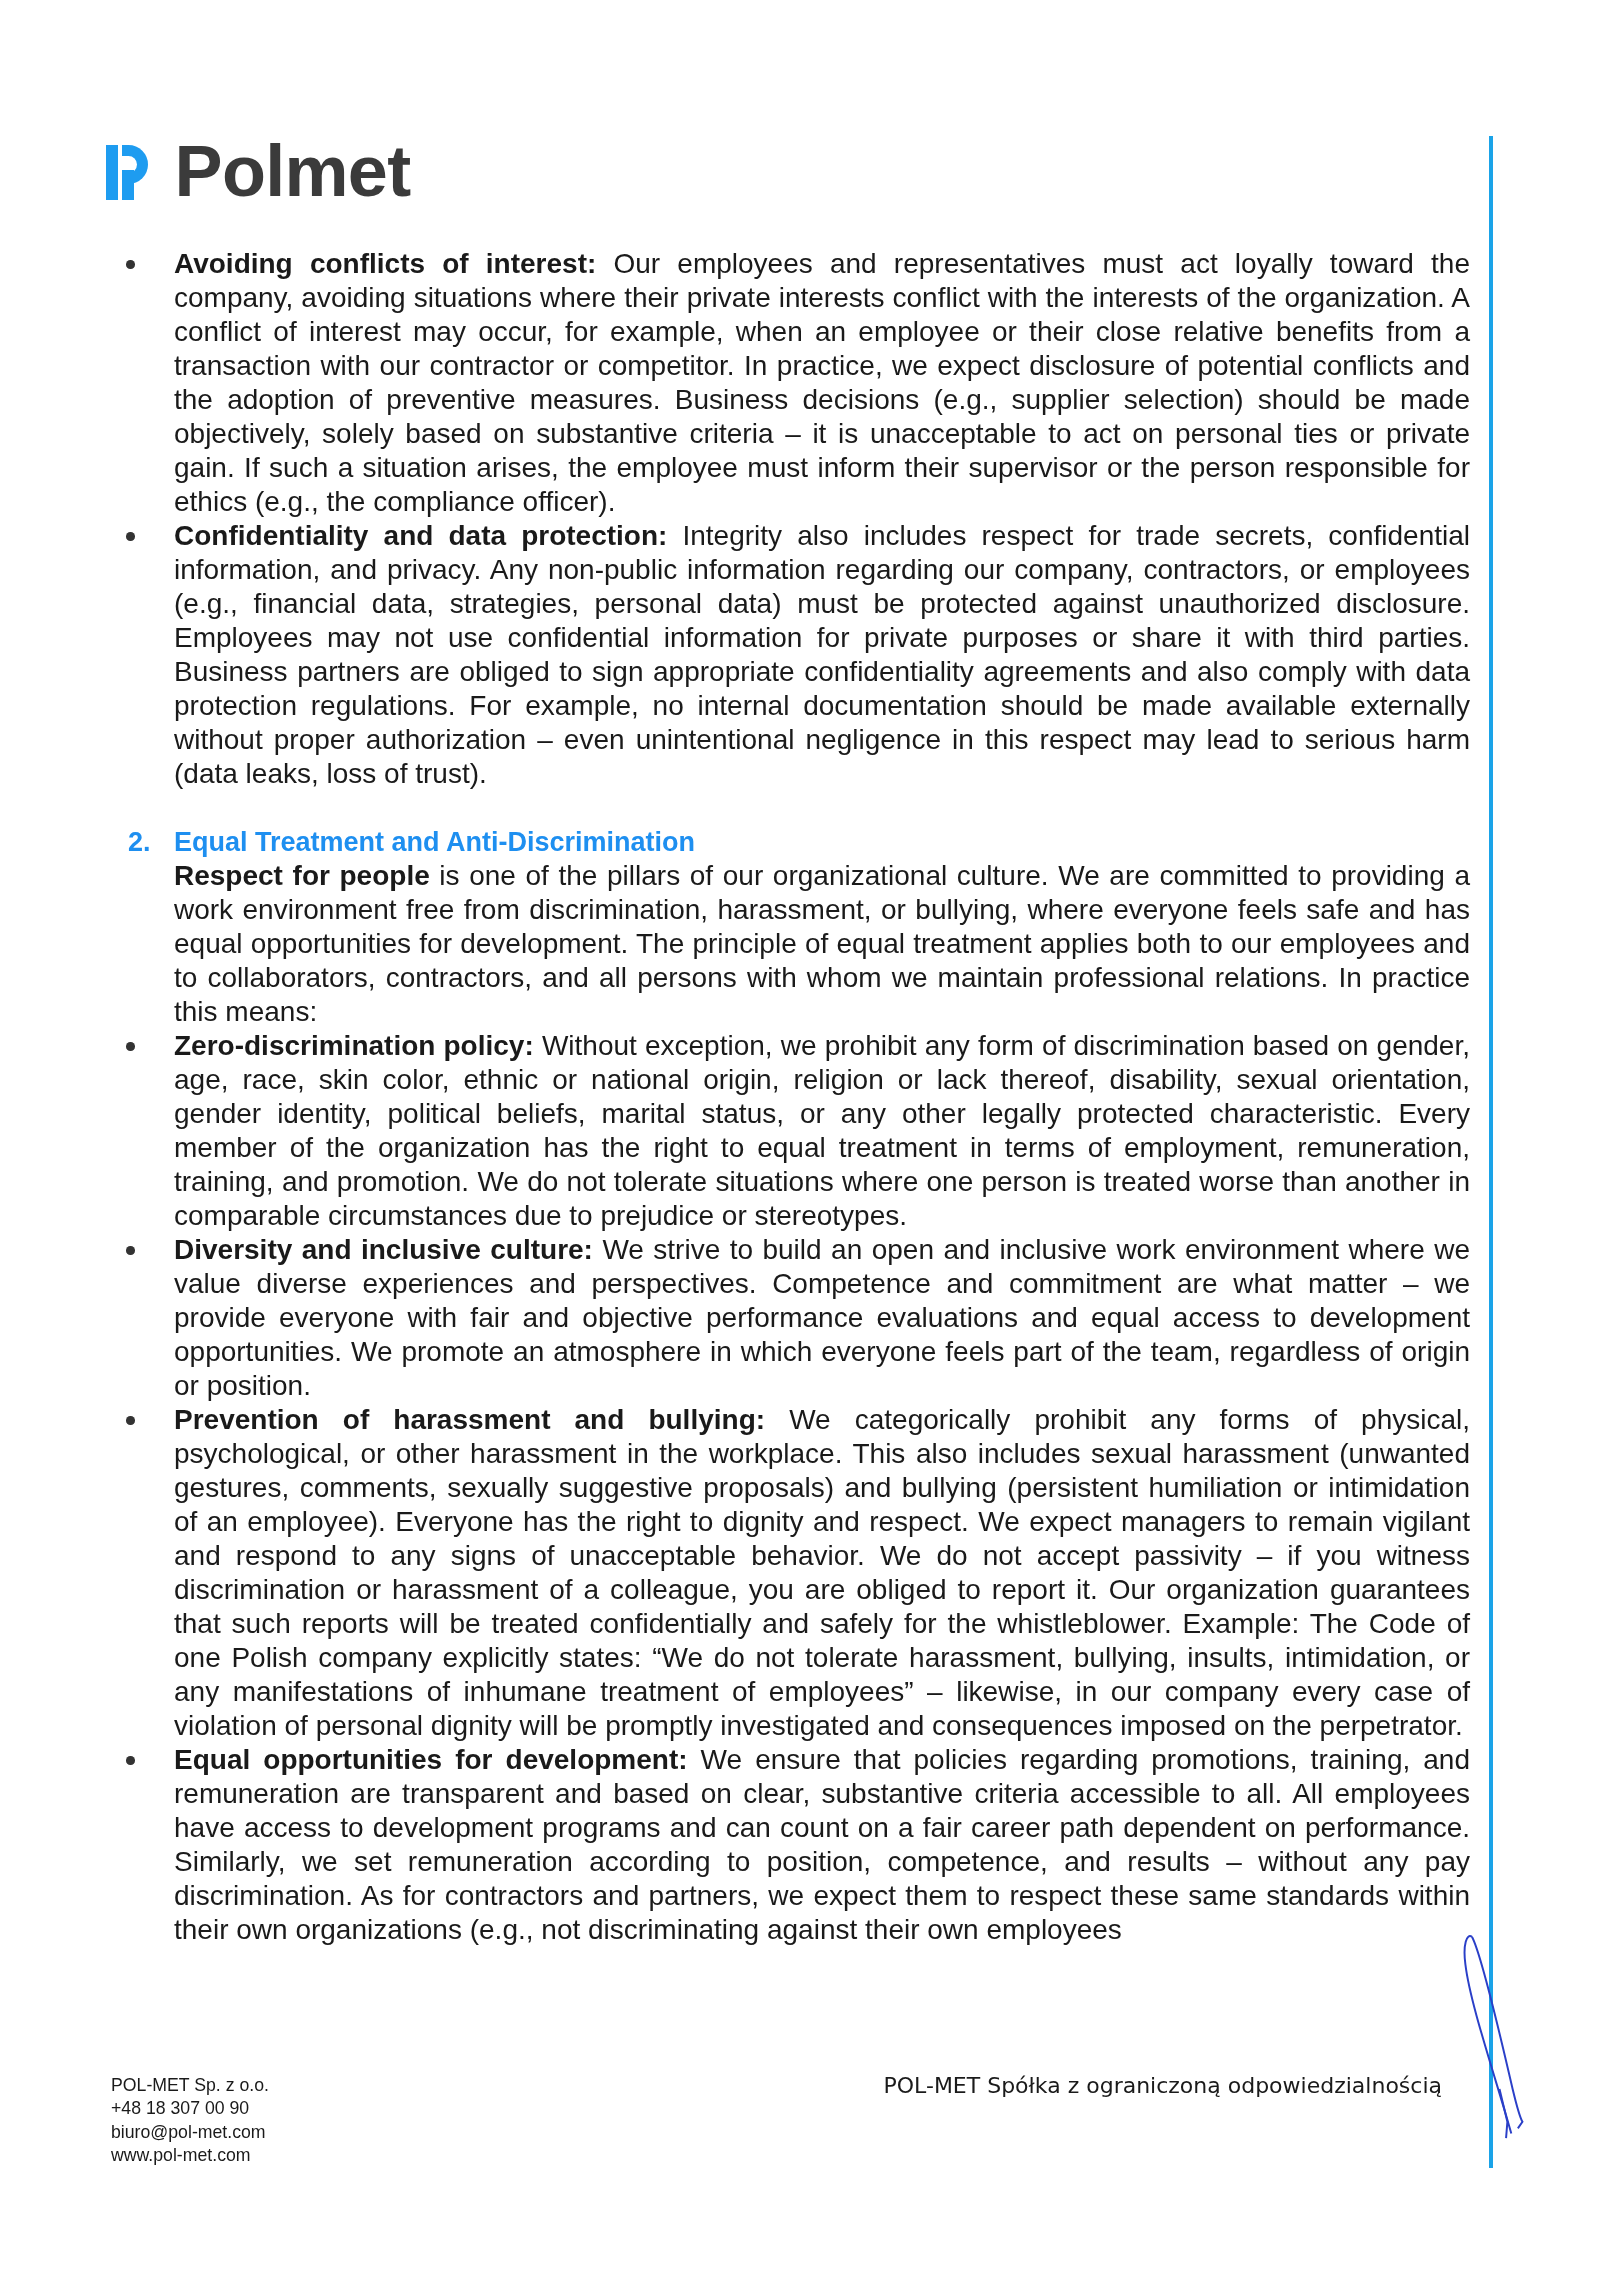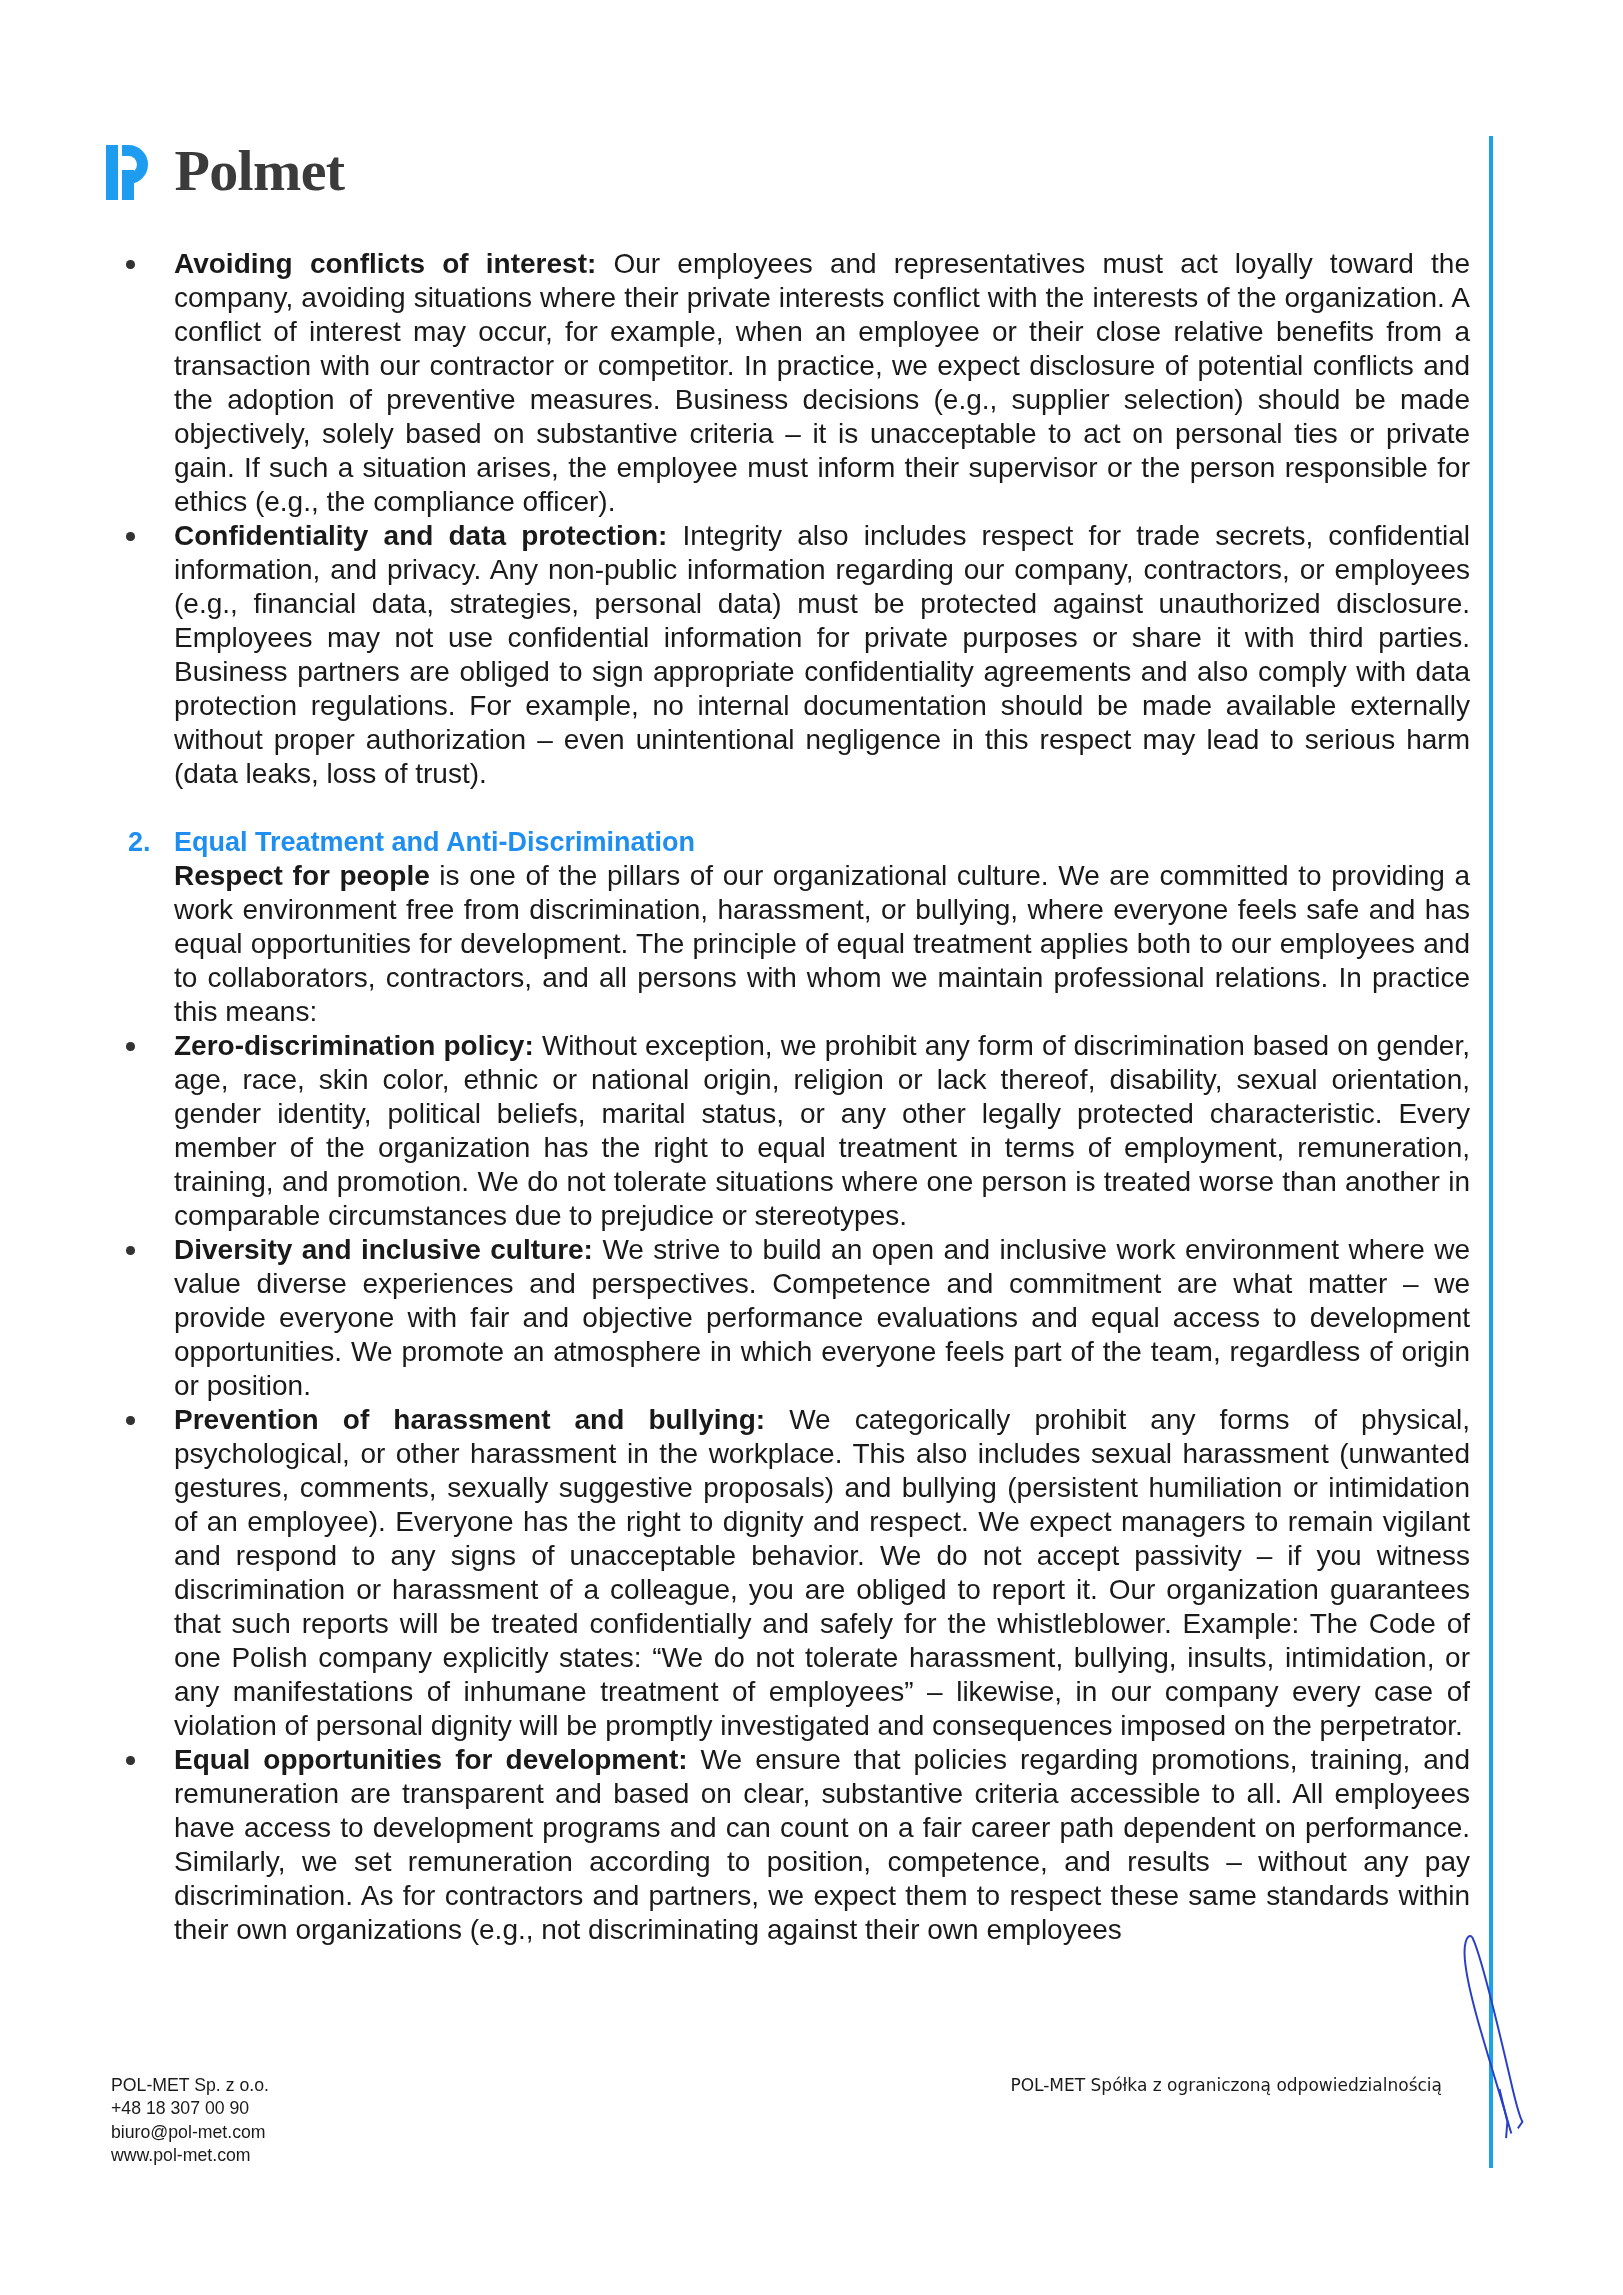--- a/index.html
+++ b/index.html
@@ -5,37 +5,37 @@
   html, body { margin: 0; padding: 0; background: #ffffff; }
   body { width: 1624px; height: 2295px; position: relative; overflow: hidden;
          font-family: "DejaVu Sans", sans-serif; color: #1a1a1a; }
 
   .logo { position: absolute; left: 105px; top: 143px; height: 60px; display: flex; align-items: center; }
   .logo-mark { width: 46px; height: 58px; position: relative; margin-right: 23.6px; }
   .logo-mark .bar { position: absolute; left: 1.3px; top: 1.3px; width: 11.8px; height: 55px; background: #1e9cf0; }
   .logo-mark .bowl { position: absolute; left: 17px; top: 1.3px; width: 26px; height: 39px;
                      border: 11.8px solid #1e9cf0; border-left: none; border-radius: 0 22px 22px 0; box-sizing: border-box; }
   .logo-mark .stem { position: absolute; left: 17px; top: 26px; width: 11.8px; height: 30px; background: #1e9cf0; }
-  .logo-text { font-family: Liberation Serif, serif; font-weight: bold; font-size: 58px; color: #3b3b3b;
+  .logo-text { font-family: Liberation Sans, sans-serif; font-weight: bold; font-size: 72px; color: #3b3b3b;
                letter-spacing: -0.7px; line-height: 1; margin-top: -3.9px; }
 
   .vline { position: absolute; left: 1489px; top: 136px; width: 3.9px; height: 2032px; background: #1aa3e8; }
 
   .content { position: absolute; left: 174px; top: 247px; width: 1296px;
              font-family: Liberation Sans, sans-serif; font-size: 28px; line-height: 34px; color: #1a1a1a; }
   .para { text-align: justify; position: relative; margin: 0; }
   .para .bullet { position: absolute; left: -48px; top: 13px; width: 8.5px; height: 8.5px; border-radius: 50%; background: #333; }
   .para b { font-weight: bold; }
   .section-heading { position: relative; margin-top: 34px; color: #1e8ff0; font-weight: bold; font-size: 27px; line-height: 34px; }
   .section-heading .num { position: absolute; left: -46px; }
 
   .footer-left { position: absolute; left: 111px; top: 2074px; font-family: Liberation Sans, sans-serif;
                  font-size: 17.7px; line-height: 23.4px; color: #1a1a1a; }
   .footer-right { position: absolute; right: 182px; top: 2074px; text-align: right; font-family: "DejaVu Sans", sans-serif;
-                  font-size: 17px; line-height: 23.4px; color: #1a1a1a; }
+                  font-size: 22px; line-height: 23.4px; color: #1a1a1a; }
 
   .signature { position: absolute; left: 1460px; top: 1925px; width: 79px; height: 223px; }
 </style>
 </head>
 <body>
 
 <div class="logo">
   <div class="logo-mark">
     <div class="bar"></div>
       <div class="bowl"></div>

